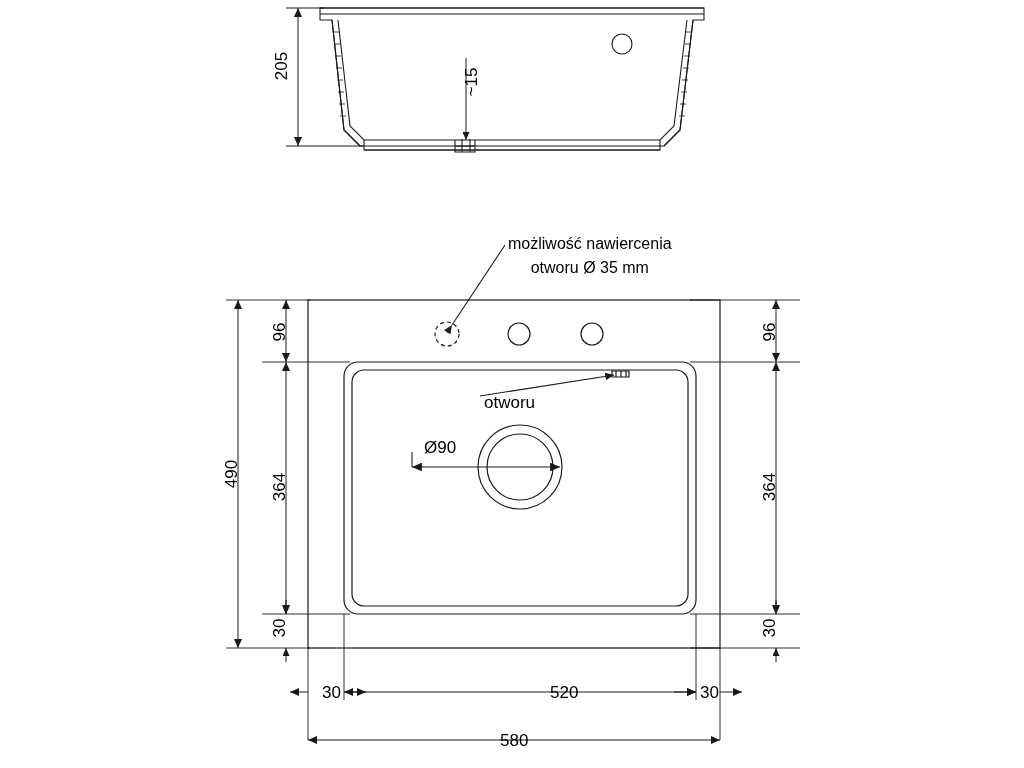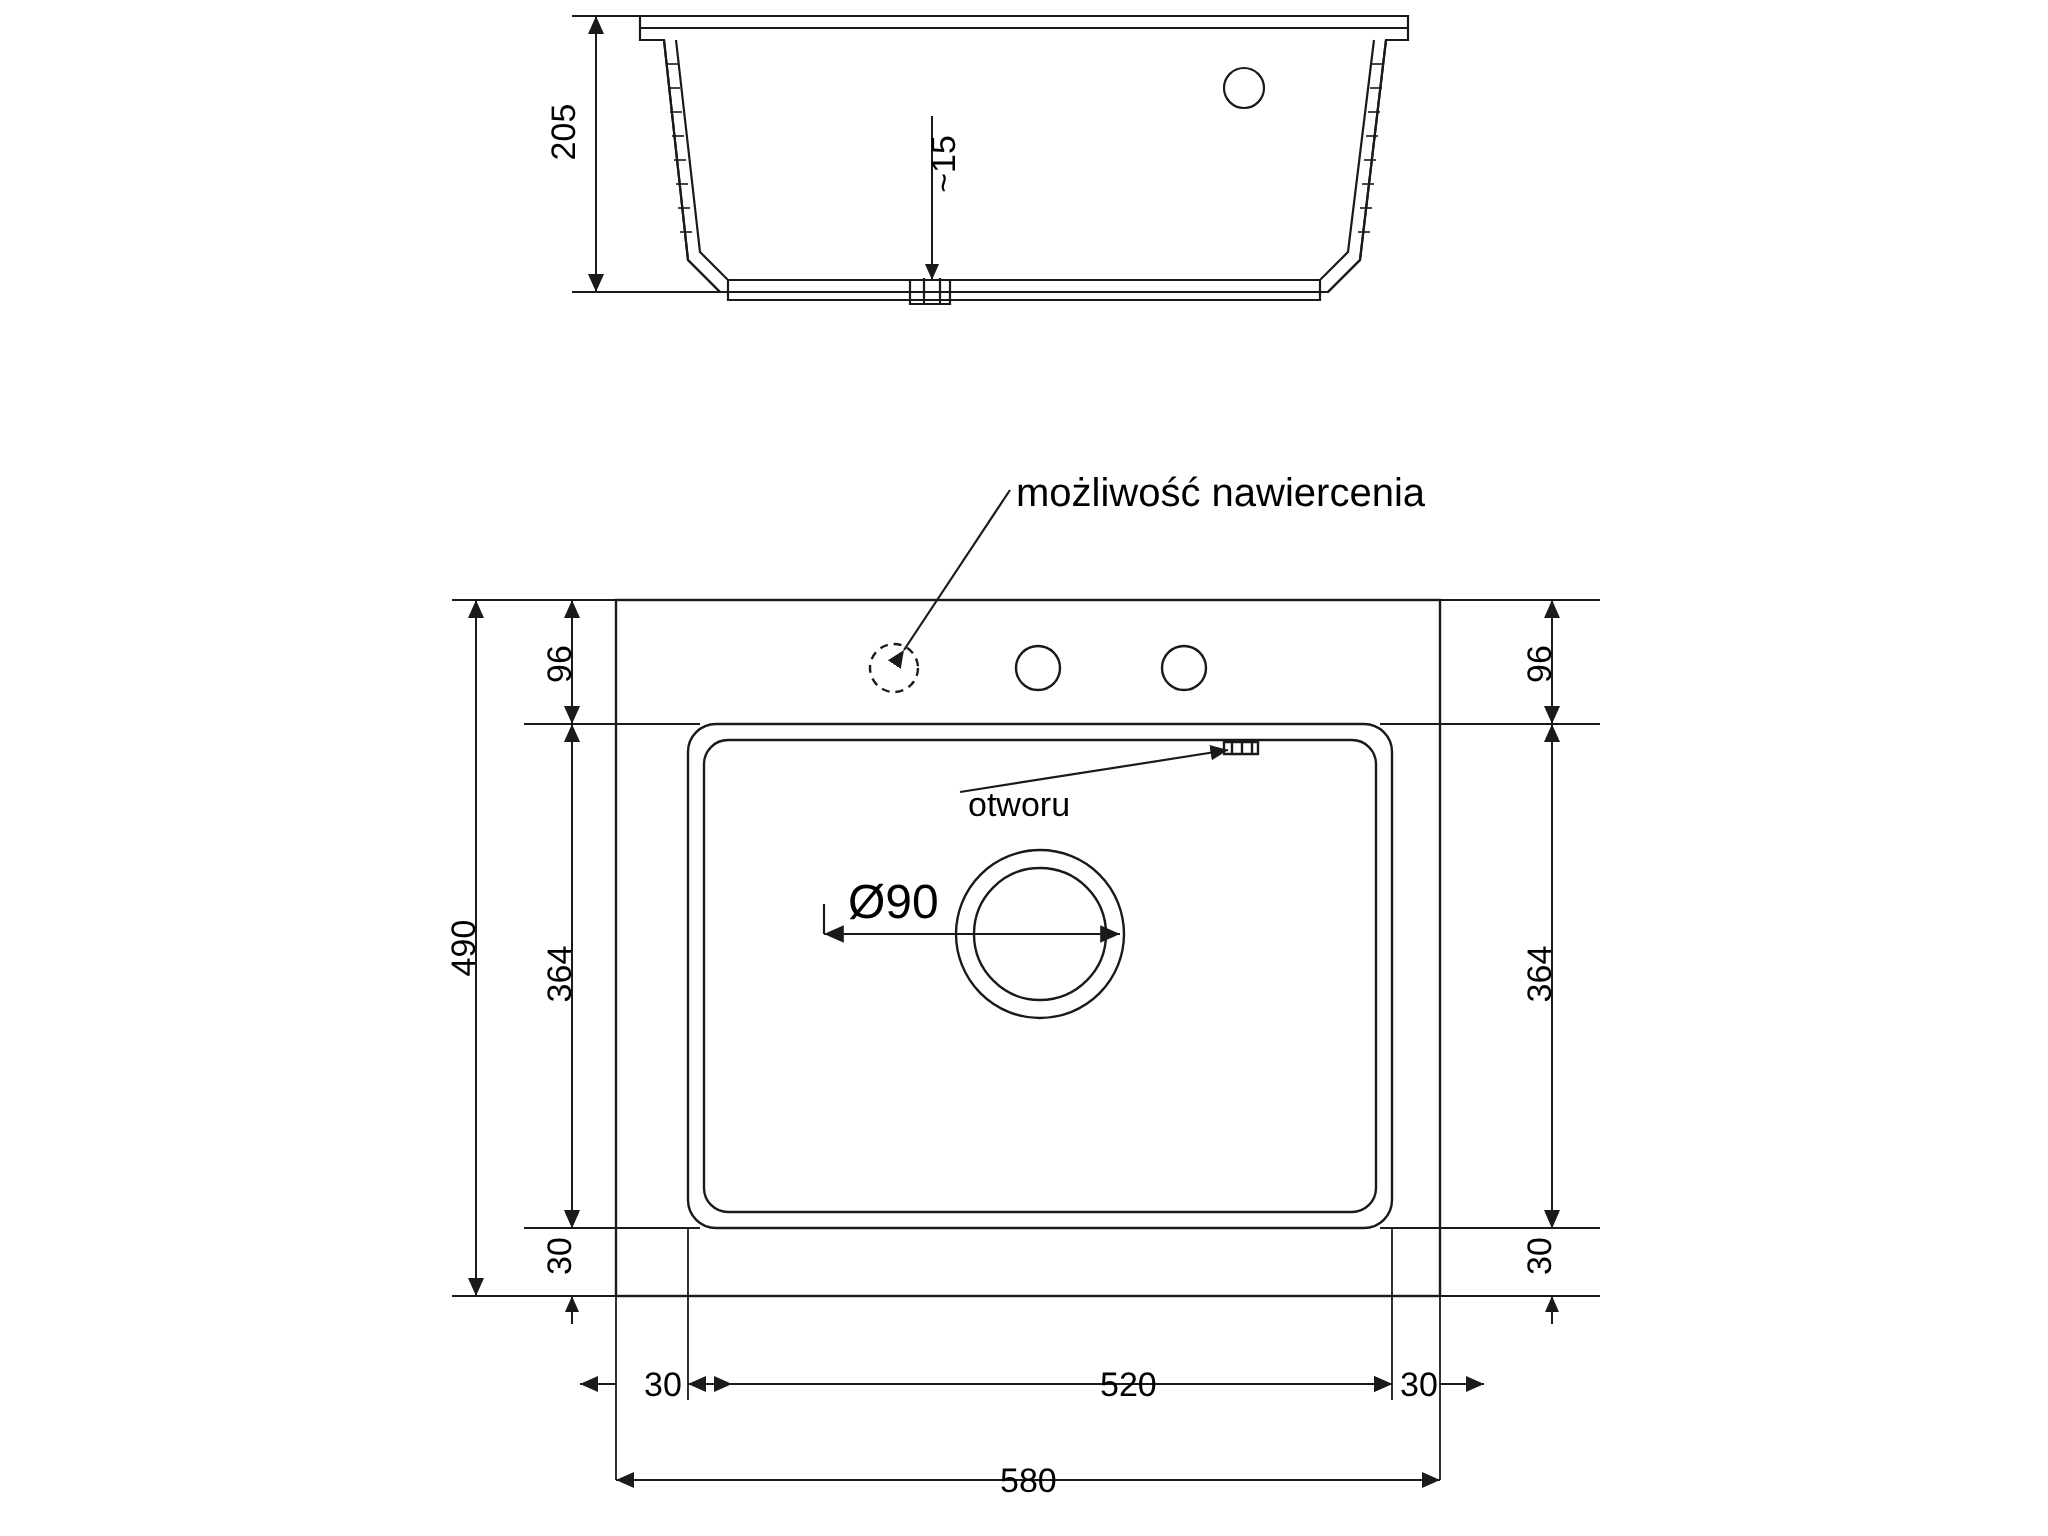--- a/index.html
+++ b/index.html
@@ -34,21 +34,21 @@
     color: #000;
     white-space: nowrap;
     line-height: 1.25;
   }
   .lbl.rot {
     transform-origin: 50% 50%;
   }
   .note {
     position: absolute;
     font-family: "Liberation Sans", sans-serif;
-    font-size: 20px;
+    font-size: 16px;
     color: #000;
     white-space: nowrap;
     line-height: 1.5;
     text-align: center;
   }
 </style>
 </head>
 <body>
 
 <div id="stage">
@@ -223,25 +223,26 @@
       <line x1="308" y1="740" x2="720" y2="740" marker-start="url(#arrIn)" marker-end="url(#arrOut)"></line>
     </g>
   </svg>
 
   <div class="lbl rot" style="left:282px; top:66px; transform: translate(-50%,-50%) rotate(-90deg);">205</div>
 
   <div class="lbl rot" style="left:472px; top:82px; transform: translate(-50%,-50%) rotate(-90deg);">~15</div>
 
   <div class="note" style="left:508px; top:232px;">
     <div>możliwość nawiercenia</div>
+    <div>otworu Ø 35 mm</div>
   </div>
 
   <div class="lbl" style="left:484px; top:392px;">otworu</div>
 
-  <div class="lbl" style="left:424px; top:437px; font-size:24px;">Ø90</div>
+  <div class="lbl" style="left:424px; top:437px; font-size:17px;">Ø90</div>
 
   <div class="lbl rot" style="left:280px; top:332px; transform: translate(-50%,-50%) rotate(-90deg);">96</div>
 
   <div class="lbl rot" style="left:280px; top:487px; transform: translate(-50%,-50%) rotate(-90deg);">364</div>
 
   <div class="lbl rot" style="left:280px; top:628px; transform: translate(-50%,-50%) rotate(-90deg);">30</div>
 
   <div class="lbl rot" style="left:232px; top:474px; transform: translate(-50%,-50%) rotate(-90deg);">490</div>
 
   <div class="lbl rot" style="left:770px; top:332px; transform: translate(-50%,-50%) rotate(-90deg);">96</div>

